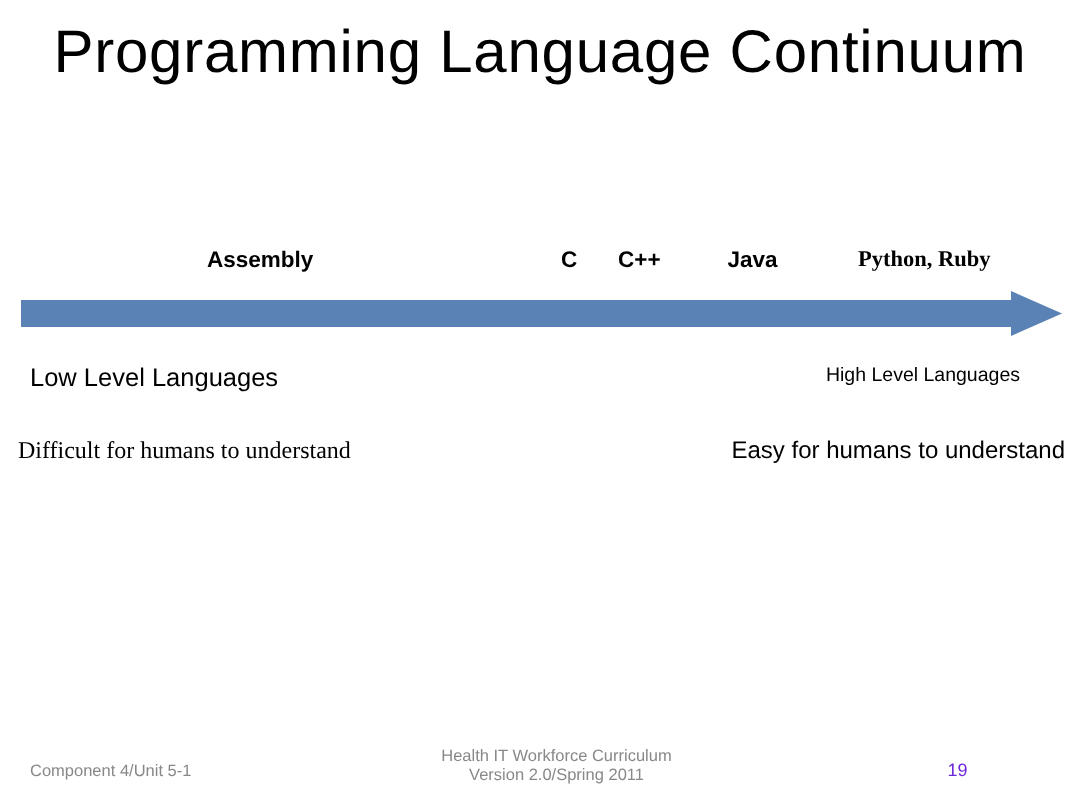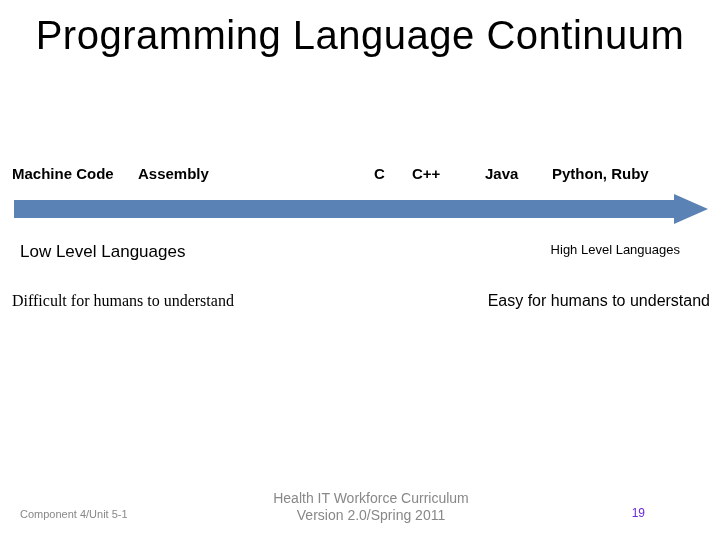--- a/index.html
+++ b/index.html
@@ -1,42 +1,41 @@
 <!DOCTYPE html>
 <html><head>
 <meta charset="utf-8">
 <style>
   * { box-sizing: border-box; margin: 0; padding: 0; }
   html, body { width: 720px; height: 540px; background: #fff; font-family: "Segoe UI", "Helvetica Neue", Arial, sans-serif; color: #000; }
   .slide { position: relative; width: 665px; height: 540px; }
   .title { position: absolute; top: 14px; left: 0; width: 720px; text-align: center; font-size: 40px; line-height: 1.05; font-weight: 400; letter-spacing: 0.5px; }
   .lang-row { position: absolute; top: 165px; left: 12px; width: 696px; height: 30px; }
   .lang { position: absolute; font-size: 15px; font-weight: 600; white-space: nowrap; }
-  .lang.python { font-family: Liberation Sans, sans-serif; font-weight: 700; }
+  .lang.python { font-family: Liberation Serif, serif; font-weight: 700; margin-left: 20px; }
   .arrow-wrap { position: absolute; top: 194px; left: 14px; width: 694px; height: 30px; }
   .arrow-wrap svg { width: 694px; height: 30px; display: block; }
   .levels-row { position: absolute; top: 242px; left: 0; width: 720px; }
   .level-left { position: absolute; left: 20px; font-size: 17px; font-family: Arial, sans-serif; }
   .level-right { position: absolute; right: 40px; font-size: 13px; font-family: Liberation Sans, sans-serif; }
   .diff-row { position: absolute; top: 292px; left: 0; width: 720px; }
   .diff-left { position: absolute; left: 12px; font-size: 16px; font-family: Liberation Serif, serif; }
   .diff-right { position: absolute; right: 10px; font-size: 16px; font-family: Arial, sans-serif; }
   .footer-left { position: absolute; left: 20px; bottom: 20px; font-size: 11px; color: #888; }
-  .footer-center { position: absolute; left: 0; width: 720px; bottom: 16px; text-align: center; font-size: 14px; color: #888; line-height: 1.2; padding-left: 22px; }
+  .footer-center { position: absolute; left: 0; width: 720px; bottom: 16px; text-align: center; font-size: 11px; color: #888; line-height: 1.2; padding-left: 22px; }
   .footer-right { position: absolute; right: 20px; bottom: 20px; font-size: 12px; color: #6d28d9; }
 </style>
 </head>
 <body>
 
 <div class="slide">
 
   <div class="title">Programming Language Continuum</div>
 
   <div class="lang-row">
-    <span class="lang" style="left:0px;">Machine Code</span>
     <span class="lang" style="left:126px;">Assembly</span>
     <span class="lang" style="left:362px;">C</span>
     <span class="lang" style="left:400px;">C++</span>
     <span class="lang" style="left:473px;">Java</span>
     <span class="lang python" style="left:540px;">Python, Ruby</span>
   </div>
 
   <div class="arrow-wrap">
     <svg viewBox="0 0 694 30">
       <polygon points="0,6 660,6 660,0 694,15 660,30 660,24 0,24" fill="#5B82B4"></polygon>

